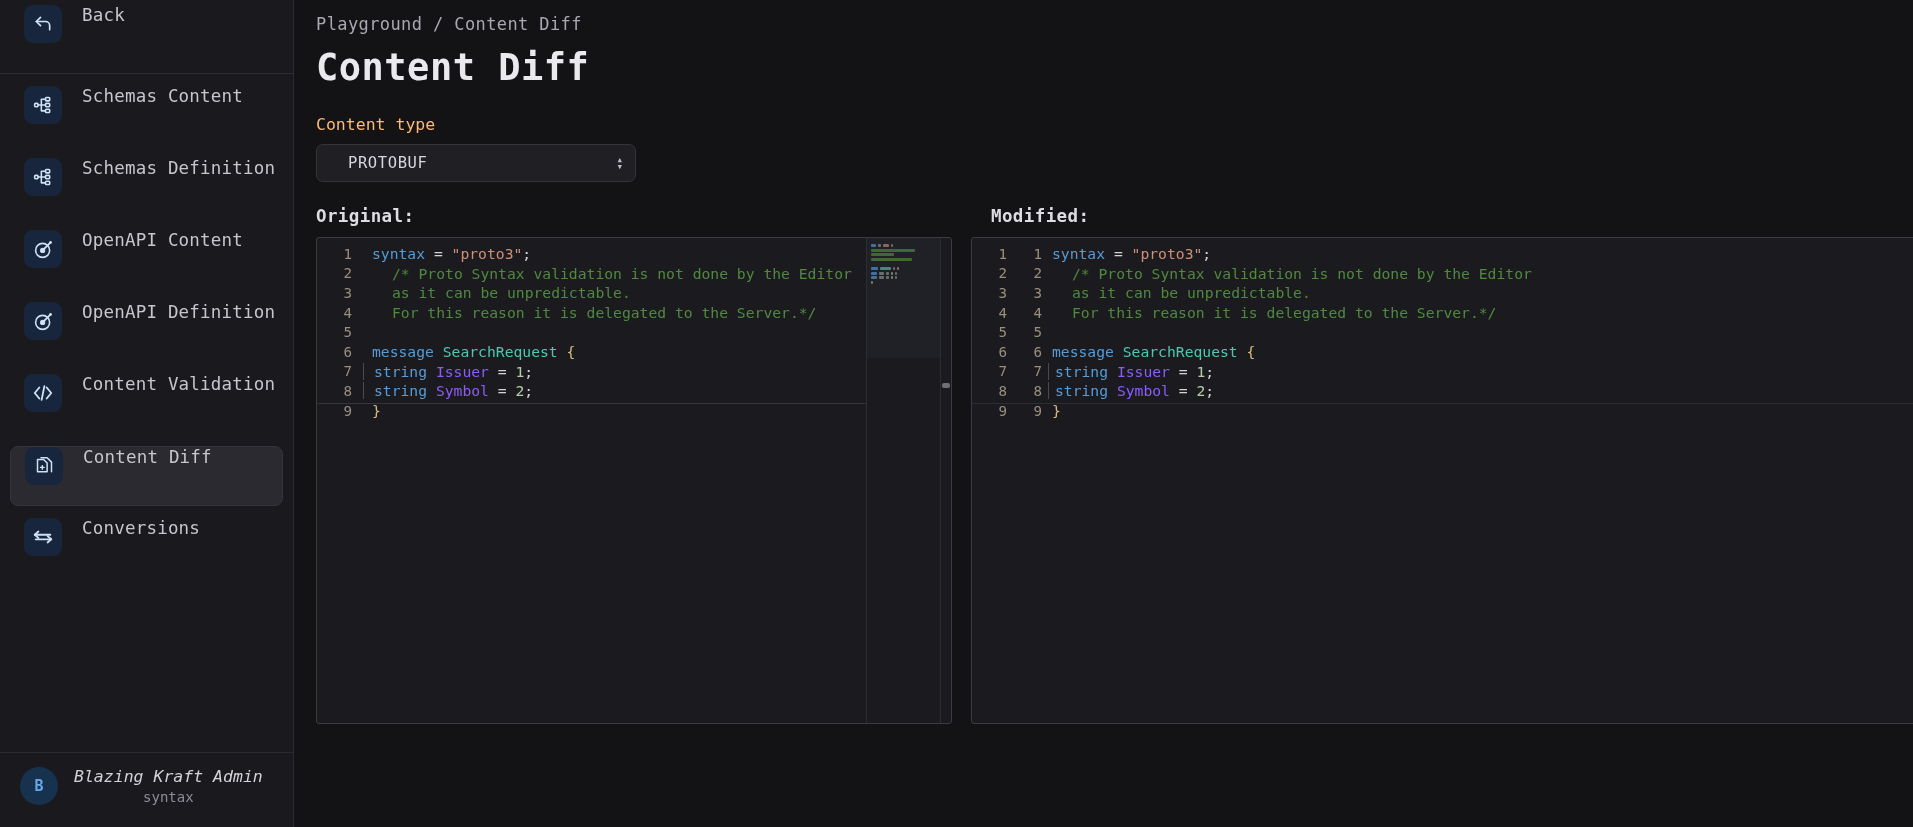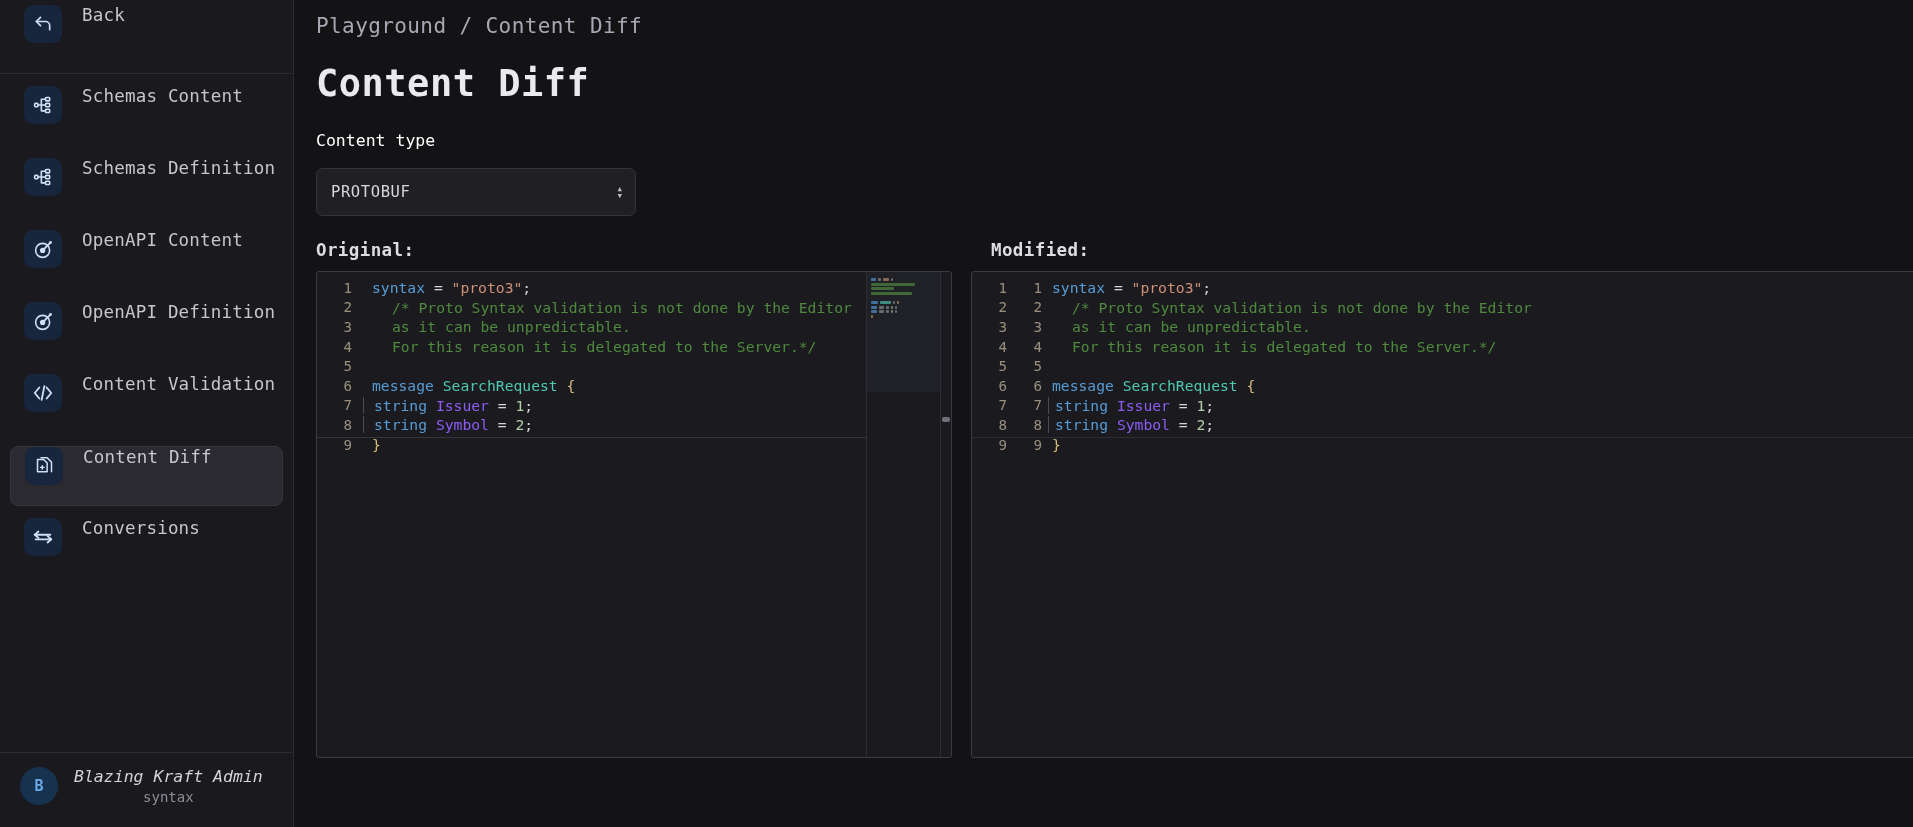--- a/index.html
+++ b/index.html
@@ -72,40 +72,40 @@
 
   
   .main {
     flex: 1 1 auto;
     background: #131316;
     padding: 14px 0 0 22px;
     overflow: hidden;
     position: relative;
   }
   .breadcrumb {
-    font-size: 21px; color: #a8a8b2;
+    font-size: 17px; color: #a8a8b2;
     letter-spacing: 0.4px;
-    margin-bottom: 24px;
+    margin-bottom: 12px;
   }
   .page-title {
     font-size: 37px; font-weight: bold; color: #e9e9ee;
     letter-spacing: 0.5px;
     margin-bottom: 26px;
   }
   .field-label {
-    font-size: 16.5px; color: #ffffff; margin-bottom: 18px;
+    font-size: 16.5px; color: #fdba74; margin-bottom: 10px;
   }
   .select-wrap {
     position: relative;
-    width: 320px; height: 48px;
+    width: 320px; height: 38px;
     background: #1f1f24;
     border: 1px solid #34343b;
     border-radius: 7px;
     display: flex; align-items: center;
-    padding: 0 14px;
+    padding: 0 31px;
     margin-bottom: 24px;
     cursor: pointer;
   }
   .select-value { font-size: 15.5px; color: #d6d6dc; letter-spacing: 0.6px; }
   .select-arrows {
     position: absolute; right: 12px; top: 50%;
     transform: translateY(-50%);
     color: #bcbcc4;
     display: flex; flex-direction: column; line-height: 7px;
     font-size: 11px;

